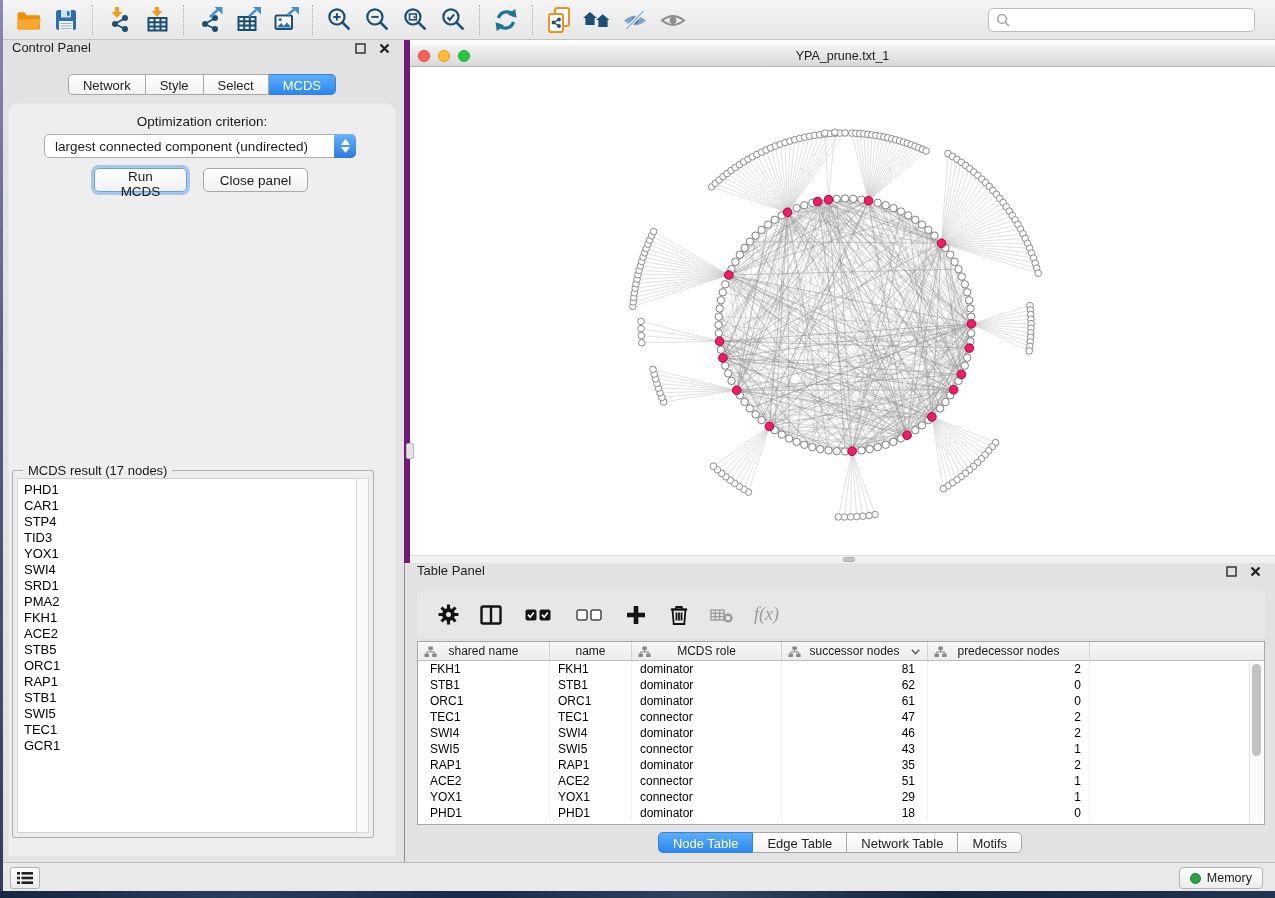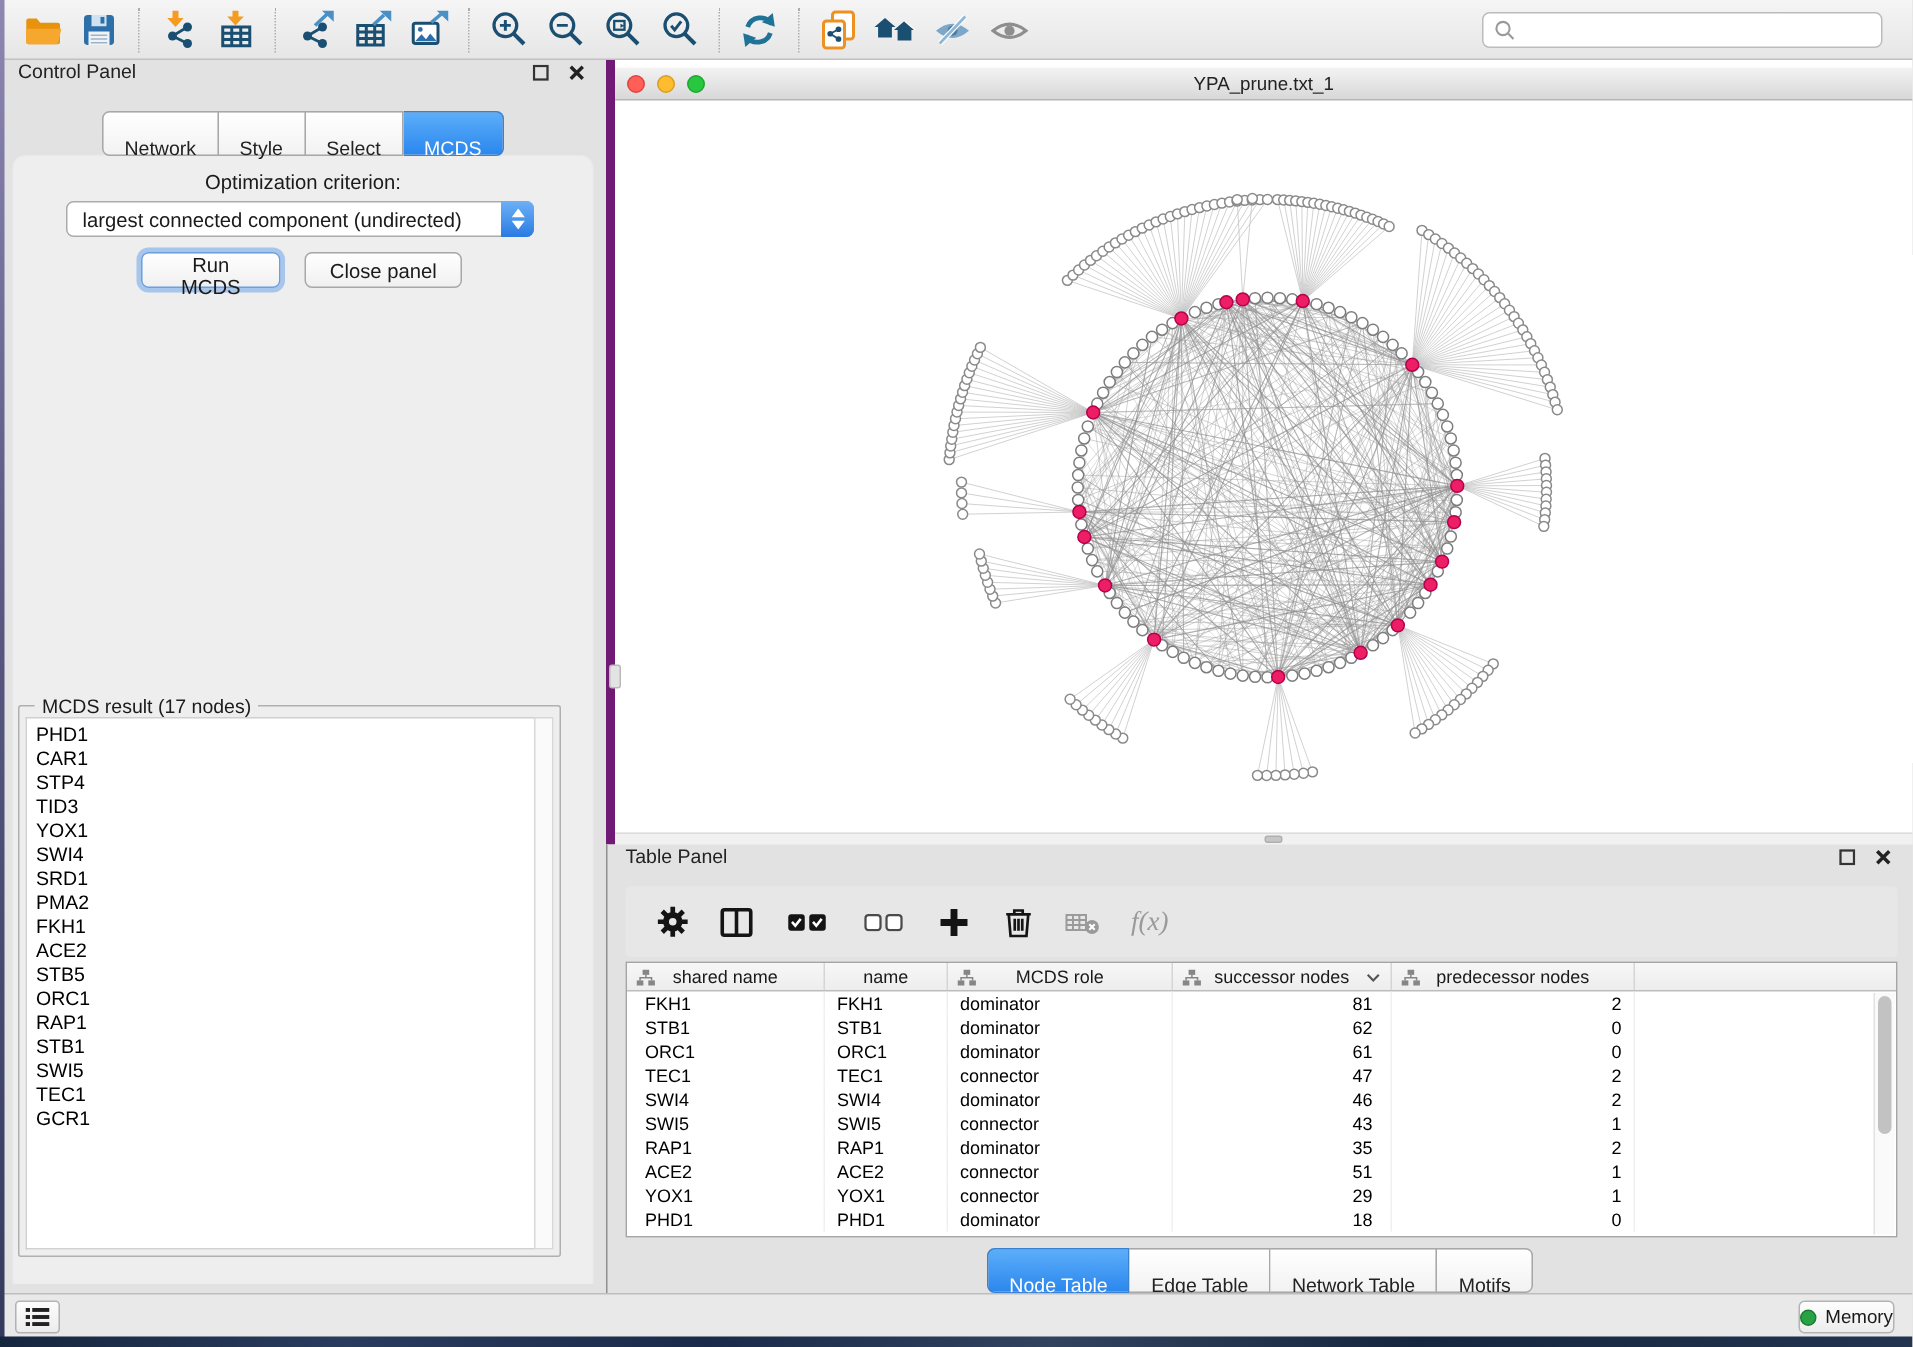--- a/index.html
+++ b/index.html
@@ -20,21 +20,21 @@
   #search-box input { border:none; outline:none; flex:1; font-size:12px; font-family:"Liberation Sans",sans-serif; margin-left:5px; background:transparent;}
 
   
   #control-panel { left:0; top:40px; width:404px; height:822px; background:#e2e2e2; }
   .panel-header { height:28px; display:flex; align-items:flex-start; padding:0 12px; }
   .panel-title { font-size:13px; color:#222; }
   .panel-header .spacer { flex:1; }
   .ph-icon { width:16px; height:16px; margin-left:8px; display:flex; align-items:center; justify-content:center; }
   #cp-inner { position:absolute; left:8px; top:62px; width:388px; height:754px; background:#eeeeee; border-radius:9px 9px 0 0; box-shadow:inset 0 1px 2px rgba(0,0,0,.08); }
   .seg-tabs { position:absolute; top:34px; left:0; right:0; display:flex; justify-content:center; }
-  .seg { height:21px; line-height:20px; padding:14px 14px; background:linear-gradient(180deg,#ffffff,#f2f2f2); border:1px solid #a8a8a8; border-left:none; font-size:13px; color:#222; cursor:default;}
+  .seg { height:21px; line-height:20px; padding:1px 14px; background:linear-gradient(180deg,#ffffff,#f2f2f2); border:1px solid #a8a8a8; border-left:none; font-size:13px; color:#222; cursor:default;}
   .seg:first-child { border-left:1px solid #a8a8a8; border-radius:5px 0 0 5px; }
   .seg:last-child { border-radius:0 5px 5px 0; }
   .seg.active { background:linear-gradient(180deg,#5caef9,#2b87ee); color:#fff; border-color:#3a81d0; }
   #opt-label { position:absolute; top:74px; left:0; right:0; text-align:center; font-size:13.5px; }
   #criterion-dd { position:absolute; top:94px; left:44px; width:312px; height:24px; background:#fff; border:1px solid #ababab; border-radius:5px; display:flex; align-items:center; }
   #criterion-dd .val { flex:1; padding-left:10px; font-size:13.5px; white-space:nowrap; }
   #criterion-dd .stepper { width:22px; height:24px; margin:-1px -1px -1px 0; border-radius:0 5px 5px 0; background:linear-gradient(180deg,#6cb1f7,#2a7ae2); display:flex; flex-direction:column; align-items:center; justify-content:center; gap:2px; }
   .btn { height:24px; background:linear-gradient(180deg,#ffffff,#f0f0f0); border:1px solid #a8a8a8; border-radius:5px; font-size:13.5px; font-family:"Liberation Sans",sans-serif; color:#1a1a1a; padding:0 14px; cursor:default;}
   #run-btn { position:absolute; top:128px; left:94px; width:93px; border-color:#6d9fe0; box-shadow:0 0 0 3px rgba(110,165,235,.55); }
   #closep-btn { position:absolute; top:128px; left:203px; width:105px; }
@@ -71,21 +71,21 @@
   .td.c2 { width:150px; padding-left:8px; }
   .td.c3 { width:146px; padding-right:12px; text-align:right; }
   .td.c4 { width:162px; padding-right:8px;  text-align:right; }
   #tbl-vscroll { position:absolute; top:20px; right:1px; bottom:1px; width:14px; background:#fafafa; border-left:1px solid #e2e2e2; }
   #tbl-vscroll .thumb { position:absolute; left:2px; top:2px; width:9px; height:92px; background:#c2c2c2; border-radius:5px; }
   #bottom-tabs { position:absolute; left:0; right:0; top:269px; display:flex; justify-content:center; }
 
   
   #status-bar { left:0; top:862px; width:1275px; height:29px; background:#e9e9e9; border-top:1px solid #bdbdbd; z-index:40;}
   #rows-btn { position:absolute; left:10px; top:4px; width:30px; height:22px; background:linear-gradient(180deg,#fdfdfd,#ececec); border:1px solid #b3b3b3; border-radius:3px; display:flex; align-items:center; justify-content:center;}
-  #memory-btn { position:absolute; right:12px; top:4px; height:22px; background:linear-gradient(180deg,#fdfdfd,#ededed); border:1px solid #b3b3b3; border-radius:4px; display:flex; align-items:center; gap:6px; padding:0 0; font-size:12.5px;}
+  #memory-btn { position:absolute; right:12px; top:4px; height:22px; background:linear-gradient(180deg,#fdfdfd,#ededed); border:1px solid #b3b3b3; border-radius:4px; display:flex; align-items:center; gap:6px; padding:0 10px; font-size:12.5px;}
   #memory-dot { width:11px; height:11px; border-radius:50%; background:#28a245; border:1px solid #1d7d33;}
   svg { display:block; }
 </style>
 </head>
 <body>
 
 <div id="edge-left" class="abs"></div>
 <div id="edge-bottom" class="abs"></div>
 
 <header id="toolbar" class="abs">

